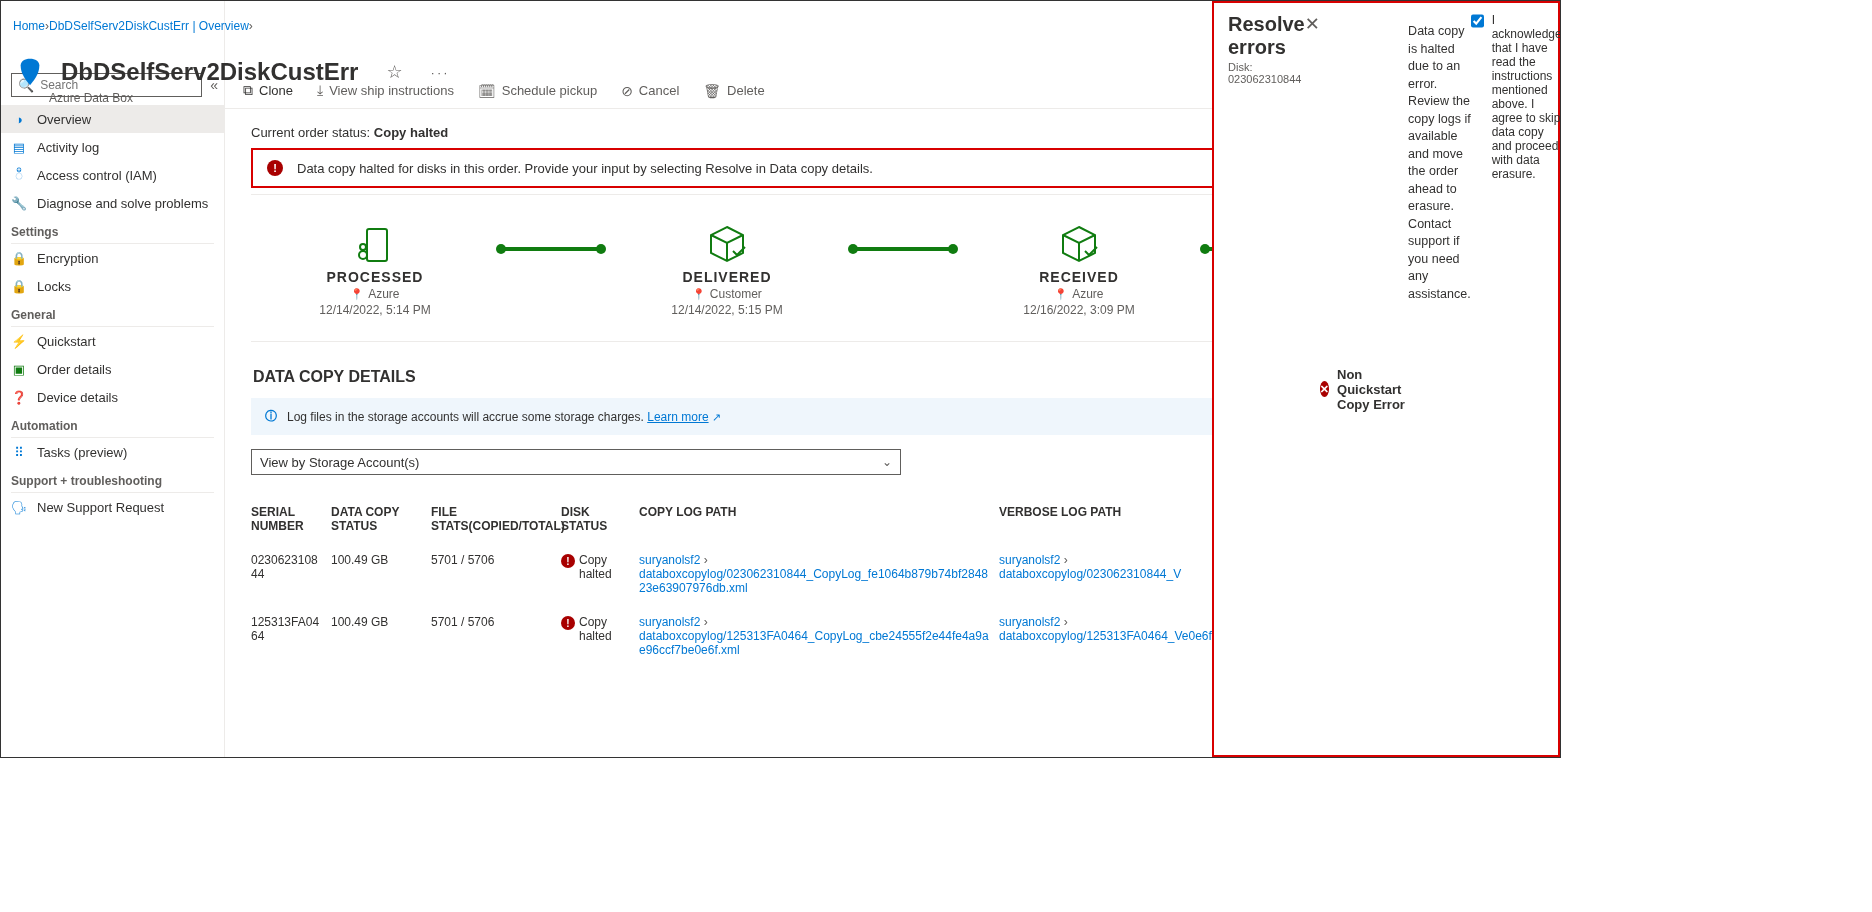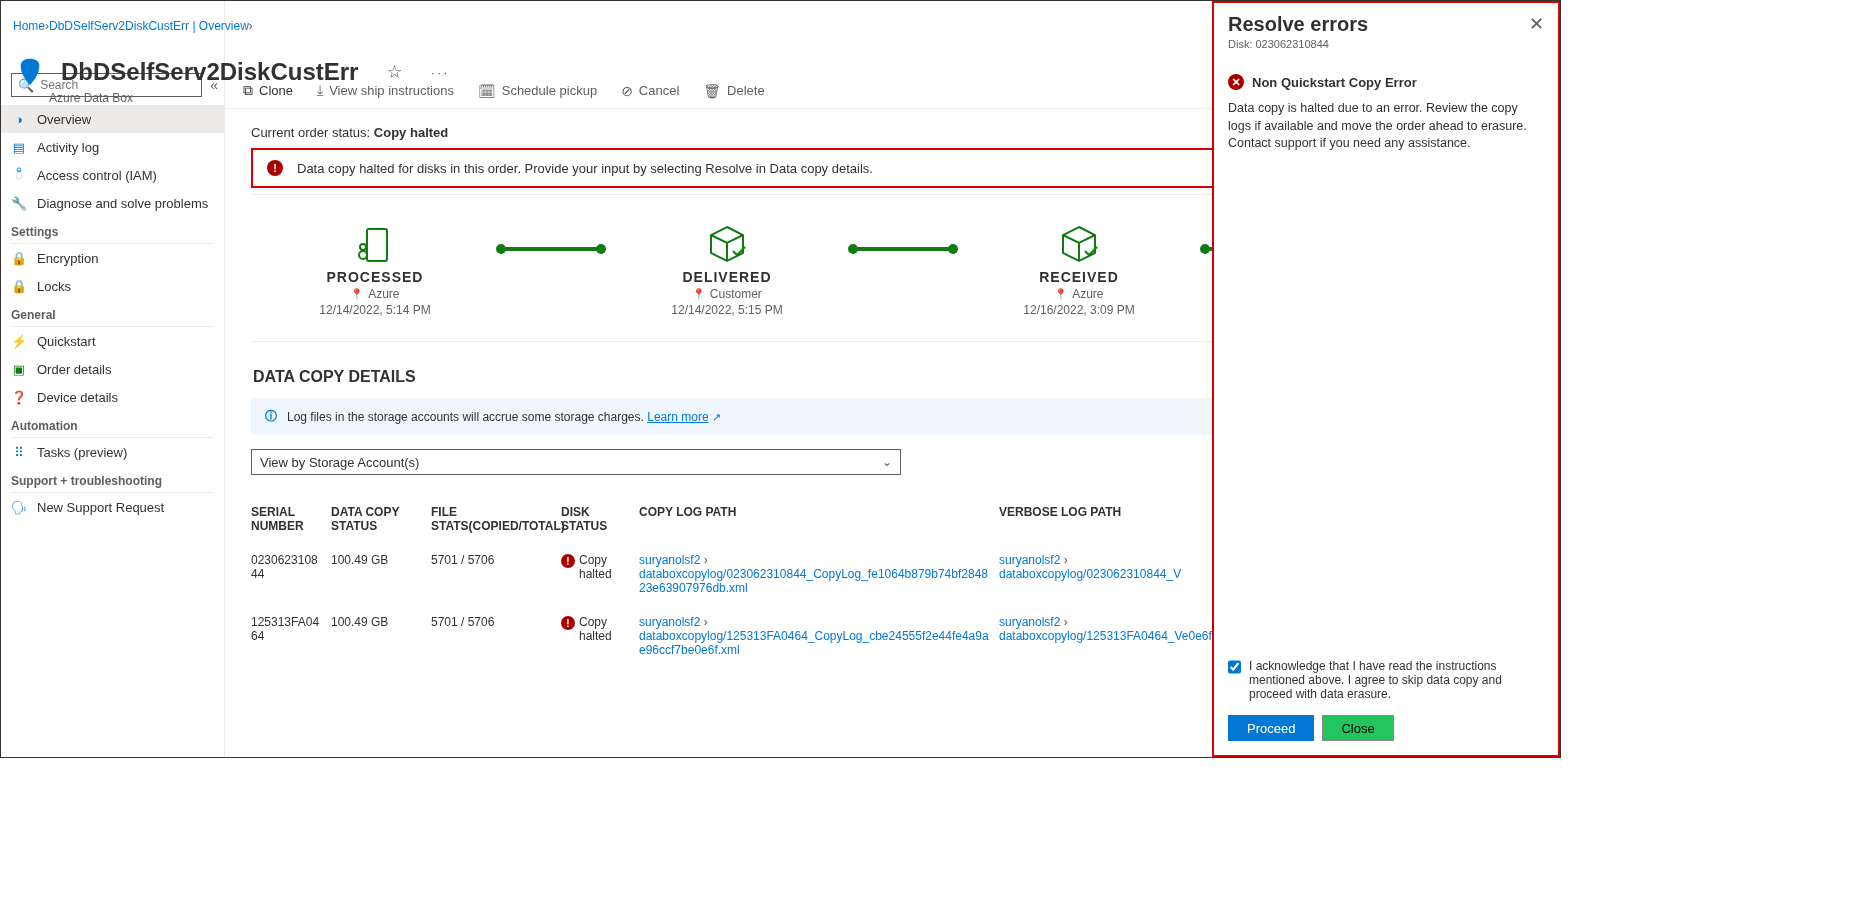--- a/index.html
+++ b/index.html
@@ -78,21 +78,21 @@
 .col-fs { width: 130px; }
 .col-ds { width: 78px; }
 .col-clp { width: 360px; }
 .col-vlp { width: auto; }
 .halt-cell { display: flex; align-items: flex-start; gap: 4px; }
 .halt-ball { width: 14px; height: 14px; border-radius: 50%; background: #a80000; color: #fff; font-size: 10px; font-weight: bold; display: inline-flex; align-items: center; justify-content: center; flex-shrink: 0; margin-top: 1px; }
 .tcell-link { color: #0078d4; cursor: pointer; }
 .tcell-link .crumb-sep { color: #605e5c; }
 
 
-.right-panel { position: absolute; top: 0; right: 0; bottom: 0; width: 348px; border: 2px solid #d80000; background: #fff; display: flex; flex-direction: column; padding: 10px 14px 14px 14px; }
+.right-panel { position: absolute; top: 0; right: 0; bottom: 0; width: 348px; border: 2px solid #d80000; background: #fff; display: flex; flex-direction: row; padding: 10px 14px 14px 14px; }
 .rp-head { display: flex; align-items: flex-start; justify-content: space-between; }
 .rp-title { font-size: 20px; font-weight: 600; }
 .rp-close { cursor: pointer; font-size: 18px; color: #605e5c; }
 .rp-sub { font-size: 11px; color: #605e5c; margin-top: 2px; }
 .rp-err { display: flex; align-items: center; gap: 8px; font-weight: 600; margin-top: 24px; }
 .rp-err-icon { width: 16px; height: 16px; border-radius: 50%; background: #a80000; color: #fff; display: flex; align-items: center; justify-content: center; font-size: 11px; }
 .rp-body { font-size: 12.5px; margin-top: 10px; line-height: 1.4; }
 .rp-spacer { flex: 1; }
 .rp-ack { display: flex; gap: 8px; font-size: 12px; margin-bottom: 14px; }
 .rp-ack input { width: 16px; height: 16px; accent-color: #0078d4; }

